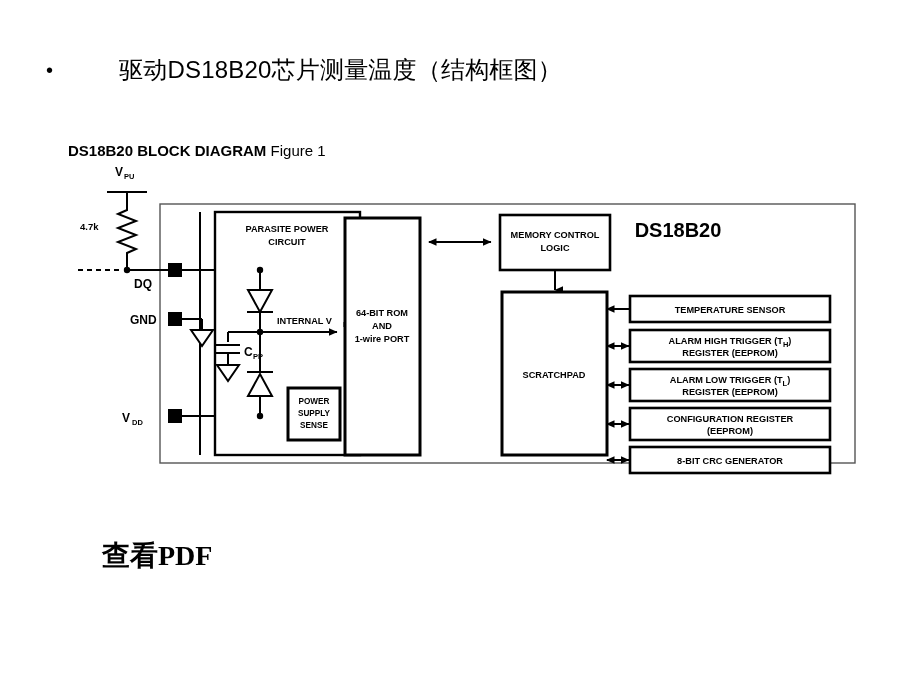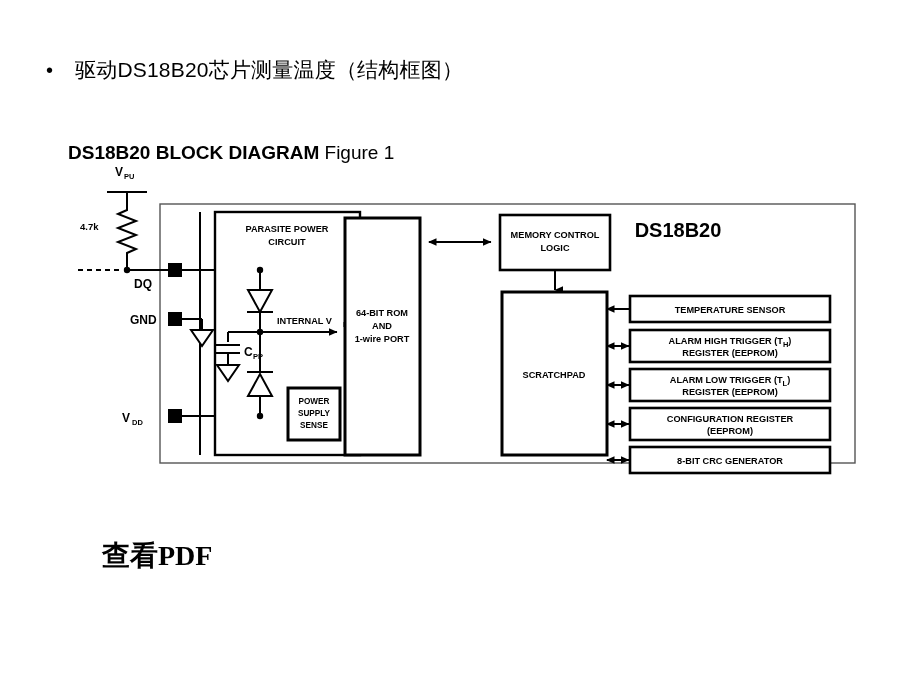--- a/index.html
+++ b/index.html
@@ -24,32 +24,33 @@
     display: flex;
     align-items: flex-start;
     gap: 22px;
   }
   #slide-bullet .bullet-dot {
     font-size: 20px;
     line-height: 28px;
     color: #000;
   }
   #slide-bullet .bullet-text {
-    font-size: 21px;
+    font-size: 24px;
     line-height: 28px;
     color: #000;
     letter-spacing: 0.2px;
+    margin-left: 44px;
   }
 
   
   #figure-title {
     position: absolute;
     left: 68px;
     top: 142px;
-    font-size: 19px;
+    font-size: 15px;
     color: #000;
     white-space: nowrap;
   }
   #figure-title .strong {
     font-weight: bold;
   }
   #figure-title .normal {
     font-weight: normal;
   }
 

